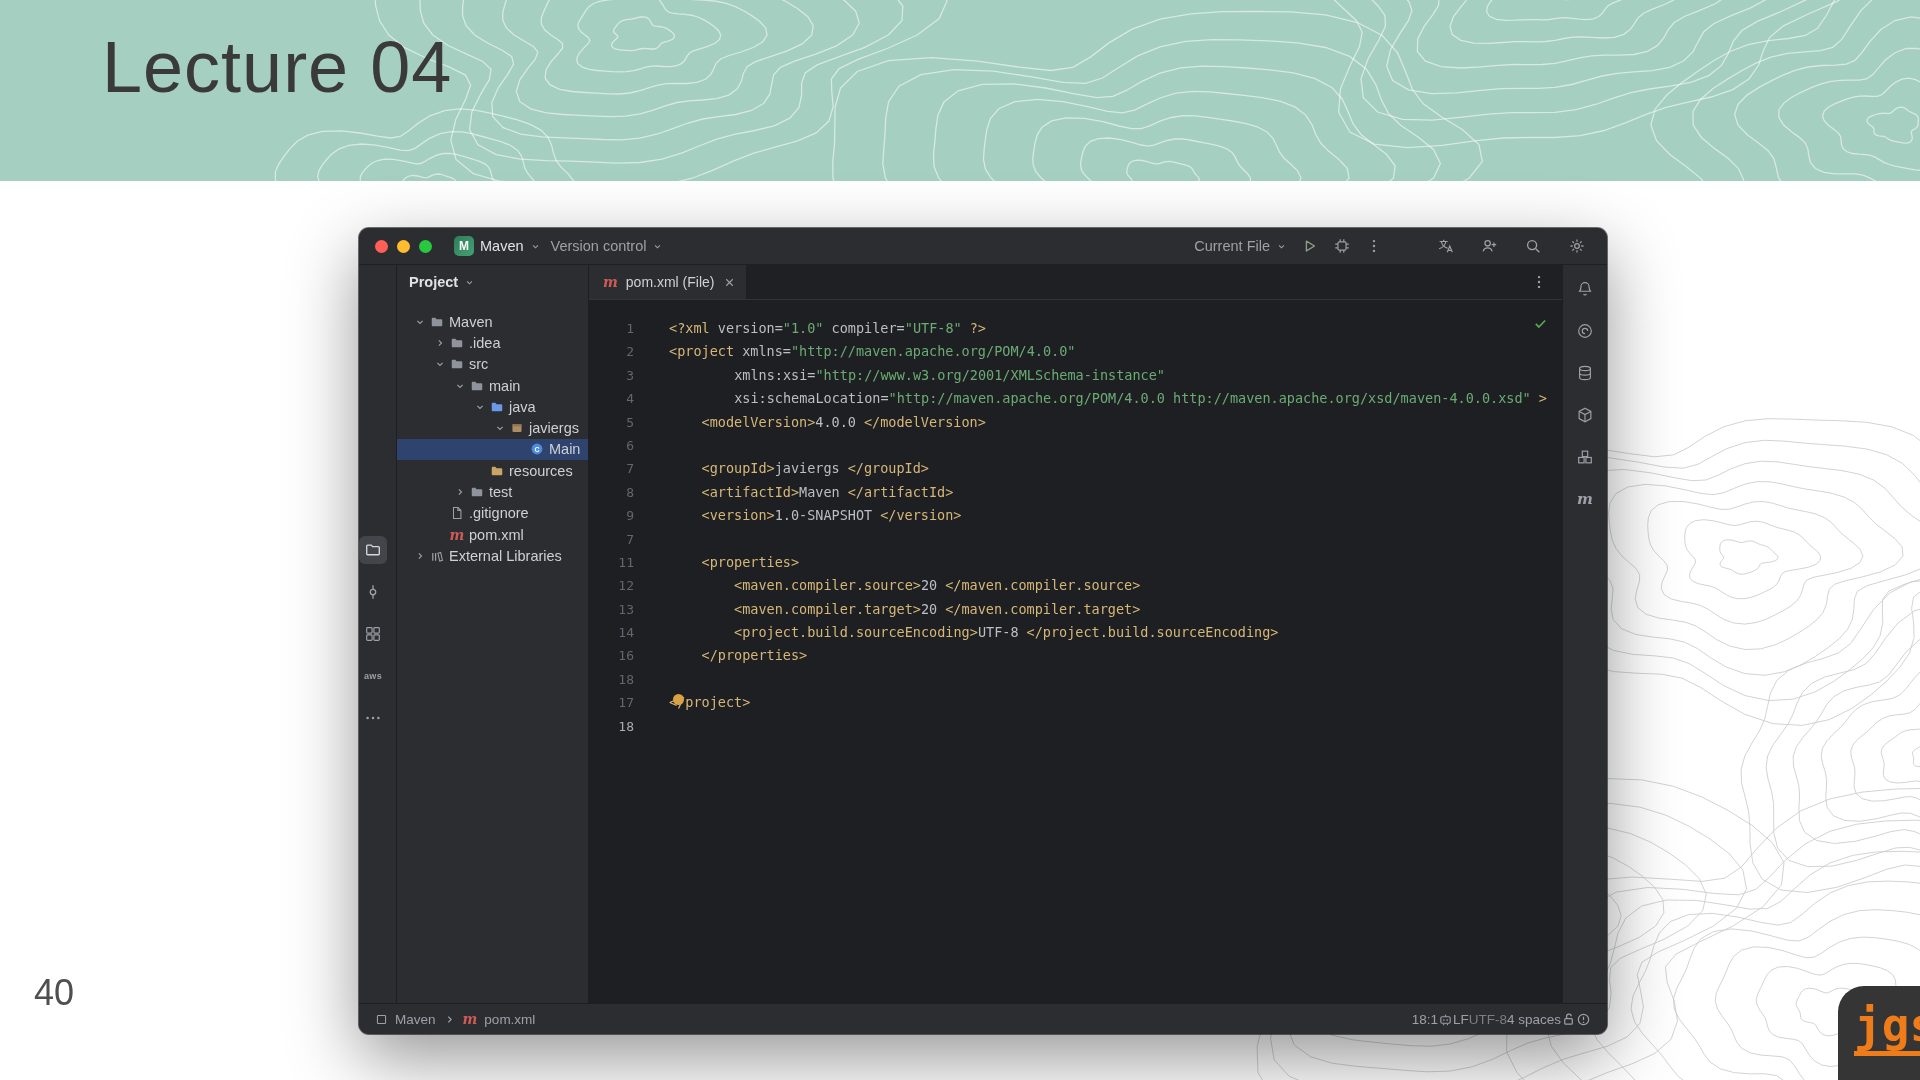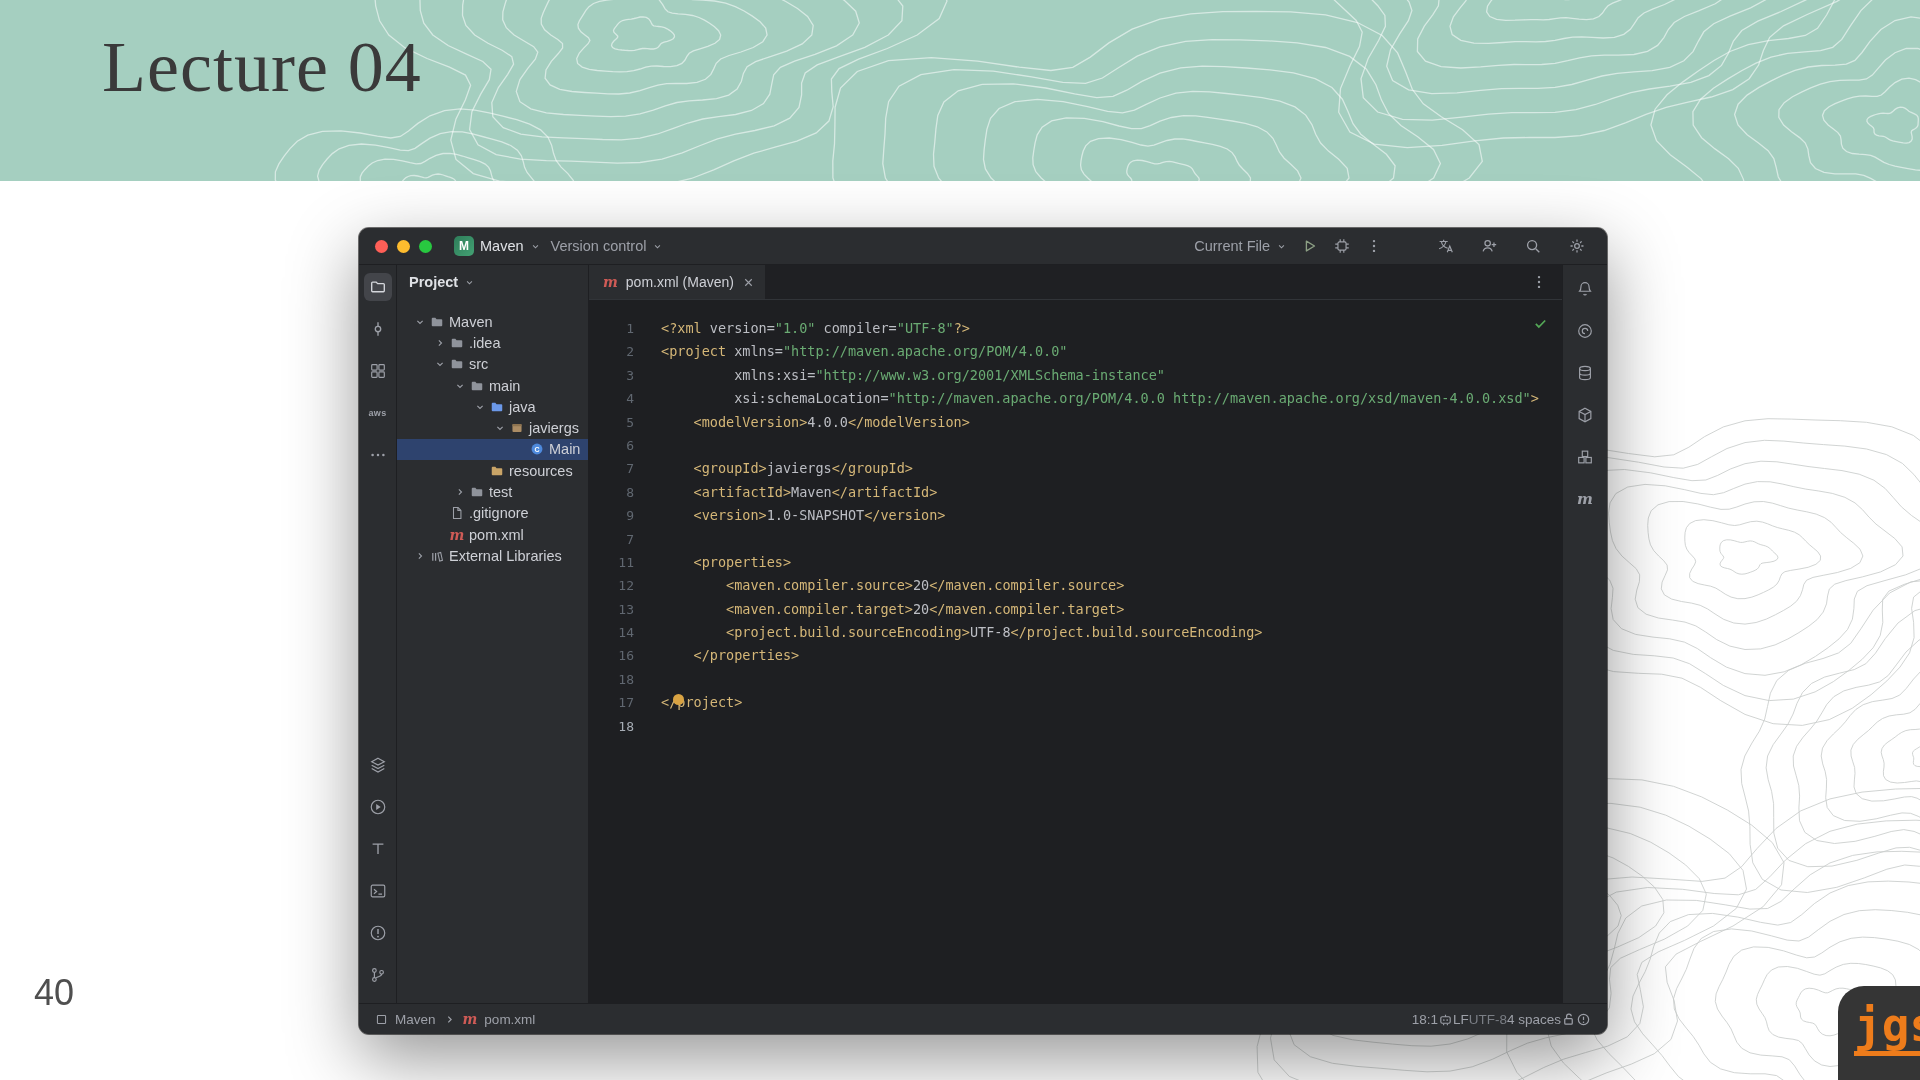--- a/index.html
+++ b/index.html
@@ -9,21 +9,21 @@
   }
   
   .slide-header{
     position:absolute;left:0;top:0;width:1920px;height:181px;
     background:var(--header-bg,#a5cfc0);z-index:1;
   }
   .contour-svg{position:absolute;left:0;top:0;width:100%;height:100%;display:block;pointer-events:none;}
   #contours-bottom{position:absolute;left:0;top:181px;width:1920px;height:899px;z-index:0;}
   .slide-title{
     position:absolute;left:102px;top:26px;
-    font-family:Liberation Serif, serif;font-size:72px;font-weight:500;
+    font-family:Liberation Sans, sans-serif;font-size:72px;font-weight:500;
     color:#3a3a3a;letter-spacing:1px;z-index:2;
   }
   .page-number{
     position:absolute;left:34px;top:972px;font-size:36px;color:#4f4f4f;z-index:1;
   }
   .brand-logo{
     position:absolute;left:1838px;top:986px;width:130px;height:120px;
     background:#353535;border-radius:26px;z-index:6;
     display:flex;align-items:flex-start;padding:16px 0 0 16px;box-sizing:border-box;
   }
@@ -60,21 +60,21 @@
   .tb-right{margin-left:auto;display:flex;align-items:center;gap:14px;}
   .tb-icons{display:flex;align-items:center;gap:16px;margin-left:34px;}
   .ic{display:inline-flex;align-items:center;justify-content:center;}
   .ic svg{width:16px;height:16px;display:block;}
   .ic.sm svg{width:11px;height:11px;}
   .ic.md svg{width:18px;height:18px;}
   
   .main{flex:1;display:flex;min-height:0;}
   .lstrip{
     width:37px;background:var(--panel-bg,#2b2d30);border-right:1px solid #1e1f22;
-    display:flex;flex-direction:column;align-items:center;padding:8px 0;gap:14px;flex:0 0 auto;
+    display:flex;align-items:center;padding:8px 0;gap:14px;flex:0 0 auto;
   }
   .lstrip .bottom-group{margin-top:auto;display:flex;flex-direction:column;gap:14px;padding-bottom:6px;}
   .rstrip{
     width:44px;background:var(--panel-bg,#2b2d30);border-left:1px solid #1e1f22;
     display:flex;flex-direction:column;align-items:center;padding:10px 0;gap:14px;flex:0 0 auto;
   }
   .icon-btn{width:28px;height:28px;border-radius:6px;display:flex;align-items:center;justify-content:center;}
   .icon-btn svg{width:18px;height:18px;display:block;}
   .icon-btn.active{background:#43454a;}
   .aws-txt{font-size:9px;font-weight:bold;color:#9da0a8;letter-spacing:.4px;}
@@ -99,21 +99,21 @@
   .tab{height:100%;display:flex;align-items:center;gap:8px;padding:0 10px 0 14px;
       background:#2b2d30;color:#ced0d6;font-size:14px;box-sizing:border-box;}
   .tab-close svg{width:13px;height:13px;}
   .tabbar-more{margin-left:auto;}
   .editor{flex:1;position:relative;padding-top:17px;overflow:hidden;
       font-family:"DejaVu Sans Mono",monospace;font-size:13.5px;line-height:23.4px;}
   .code-row{display:flex;height:23.4px;}
   .ln{width:45px;flex:0 0 auto;text-align:right;color:#606770;font-size:13px;}
   .code-row:last-child .ln{color:#a7adb5;}
   .lc{padding-left:27px;white-space:pre;}
-  .tk-tag{color:var(--tag,#d5b778);}
+  .tk-tag{color:var(--tag,#d5b778);margin-left:8px;}
   .tk-str{color:var(--string,#6aab73);}
   .tk-pl{color:#bcbec4;}
   .insp-check{position:absolute;top:16px;right:14px;}
   .insp-check svg{width:15px;height:15px;}
   .marker-dot{position:absolute;left:84px;top:394px;width:11px;height:11px;border-radius:50%;
       background:#d9a343;}
   
   .statusbar{
     height:30px;flex:0 0 auto;background:var(--panel-bg,#2b2d30);border-top:1px solid #1e1f22;
     display:flex;align-items:center;padding:0 16px;gap:8px;font-size:13.5px;color:#9da0a8;
@@ -518,21 +518,21 @@
           </div>
         </div>
     </div>
 
     <div class="editor-col">
       <div class="tabbar">
         <div class="tab">
           <span class="ic">
               <span class="mvn">m</span>
             </span>
-          <span>pom.xml (Maven)</span>
+          <span>pom.xml (File)</span>
           <span class="ic tab-close">
               <svg viewBox="0 0 16 16">
                 <path d="M4 4l8 8M12 4l-8 8" stroke="#9da0a8" stroke-width="1.4"></path>
               </svg>
             </span>
         </div>
         <span class="ic md tabbar-more">
             <svg viewBox="0 0 20 20">
               <circle cx="10" cy="4.5" r="1.3" fill="#9da0a8"></circle>
               <circle cx="10" cy="10" r="1.3" fill="#9da0a8"></circle>

